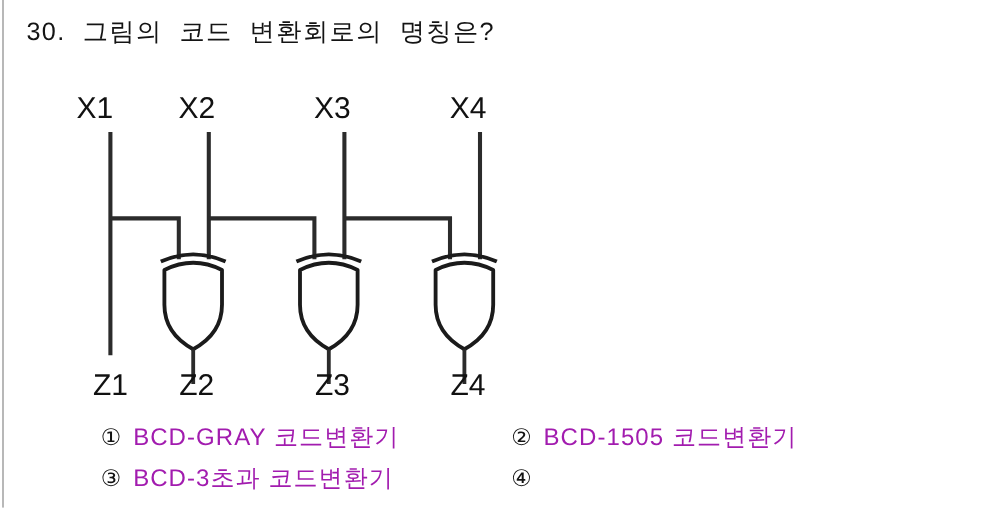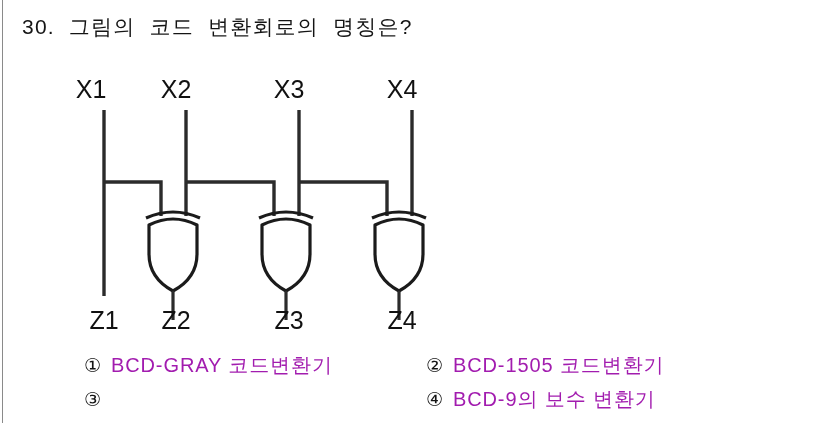--- a/index.html
+++ b/index.html
@@ -42,21 +42,21 @@
     font-size: 21px;
     line-height: 28px;
     letter-spacing: 1.2px;
     white-space: pre;
     color: #141414;
   }
 
   
   #figure {
     position: absolute;
-    left: 60px;
+    left: 48px;
     top: 58px;
     width: 400px;
     height: 275px;
   }
   #figure svg {
     display: block;
   }
 
   .pin-label {
     font-family: "Liberation Sans", "DejaVu Sans", sans-serif;
@@ -169,22 +169,22 @@
       </div>
       <div class="option col-2">
         <span class="option-marker">②</span>
         <span class="option-text">BCD-1505 코드변환기</span>
       </div>
     </div>
 
     <div class="option-row">
       <div class="option col-1">
         <span class="option-marker">③</span>
+        <span class="option-text">BCD-3초과 코드변환기</span>
       </div>
       <div class="option col-2">
         <span class="option-marker">④</span>
-        <span class="option-text">BCD-9의 보수 변환기</span>
       </div>
     </div>
 
   </div>
 
 </div>
 
 </body></html>

